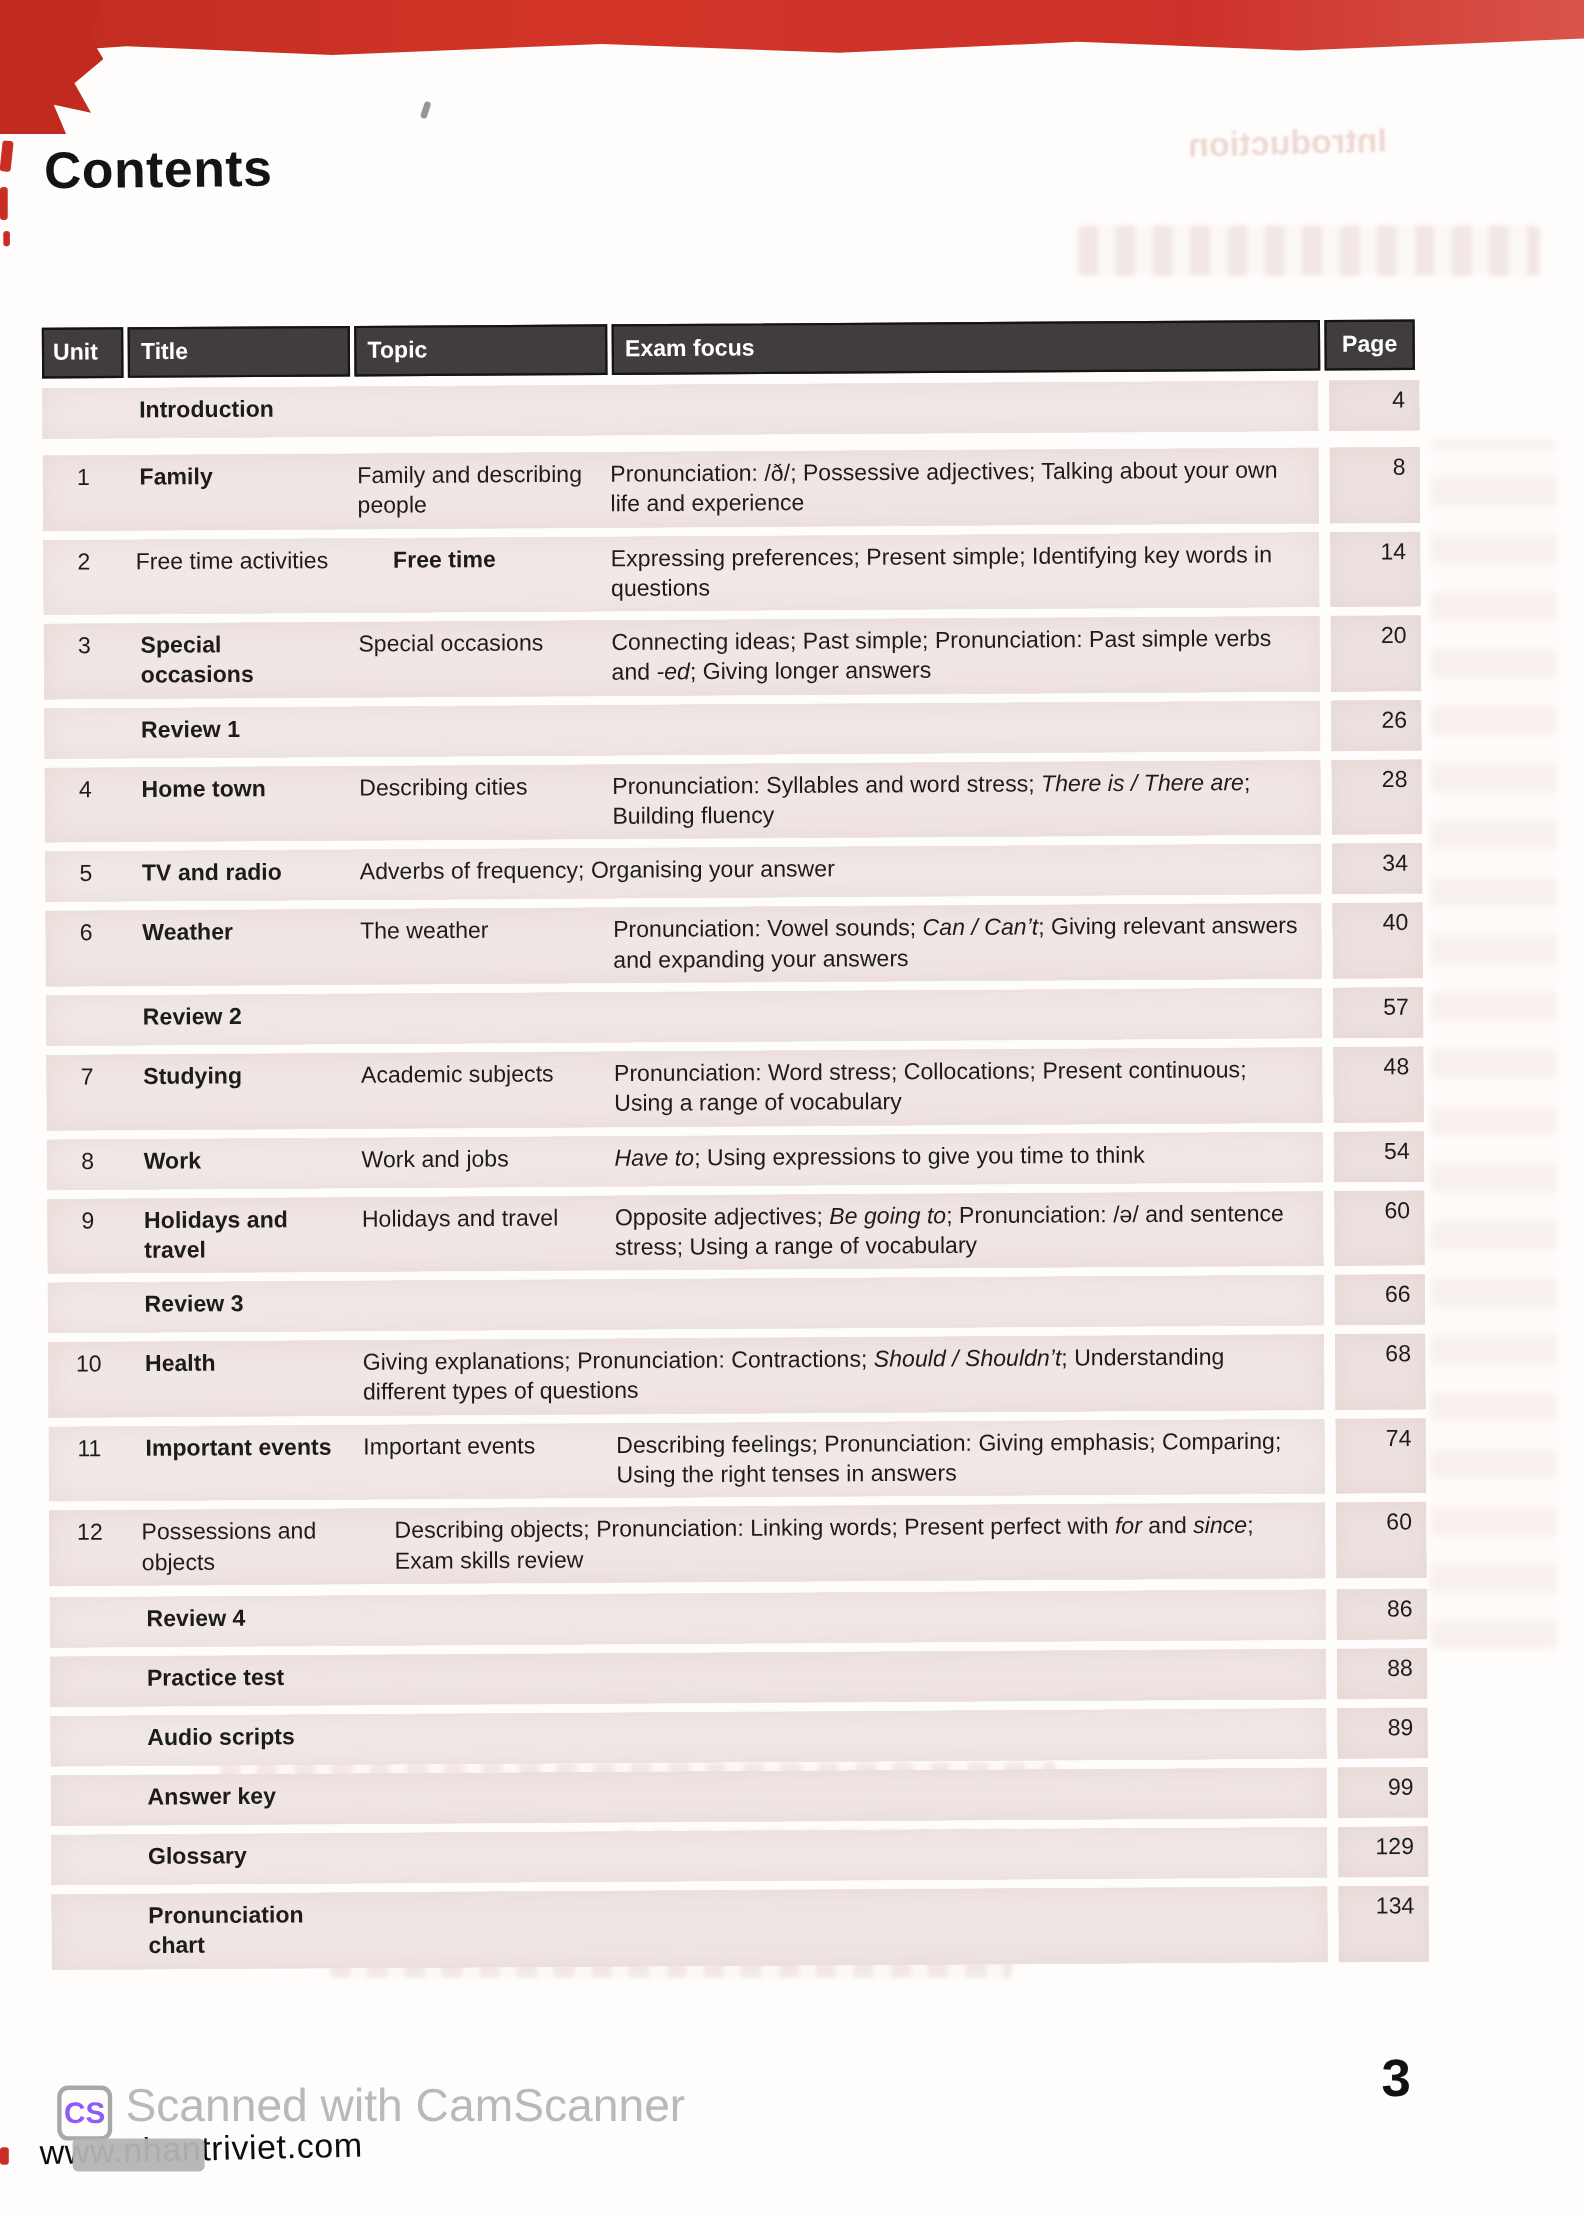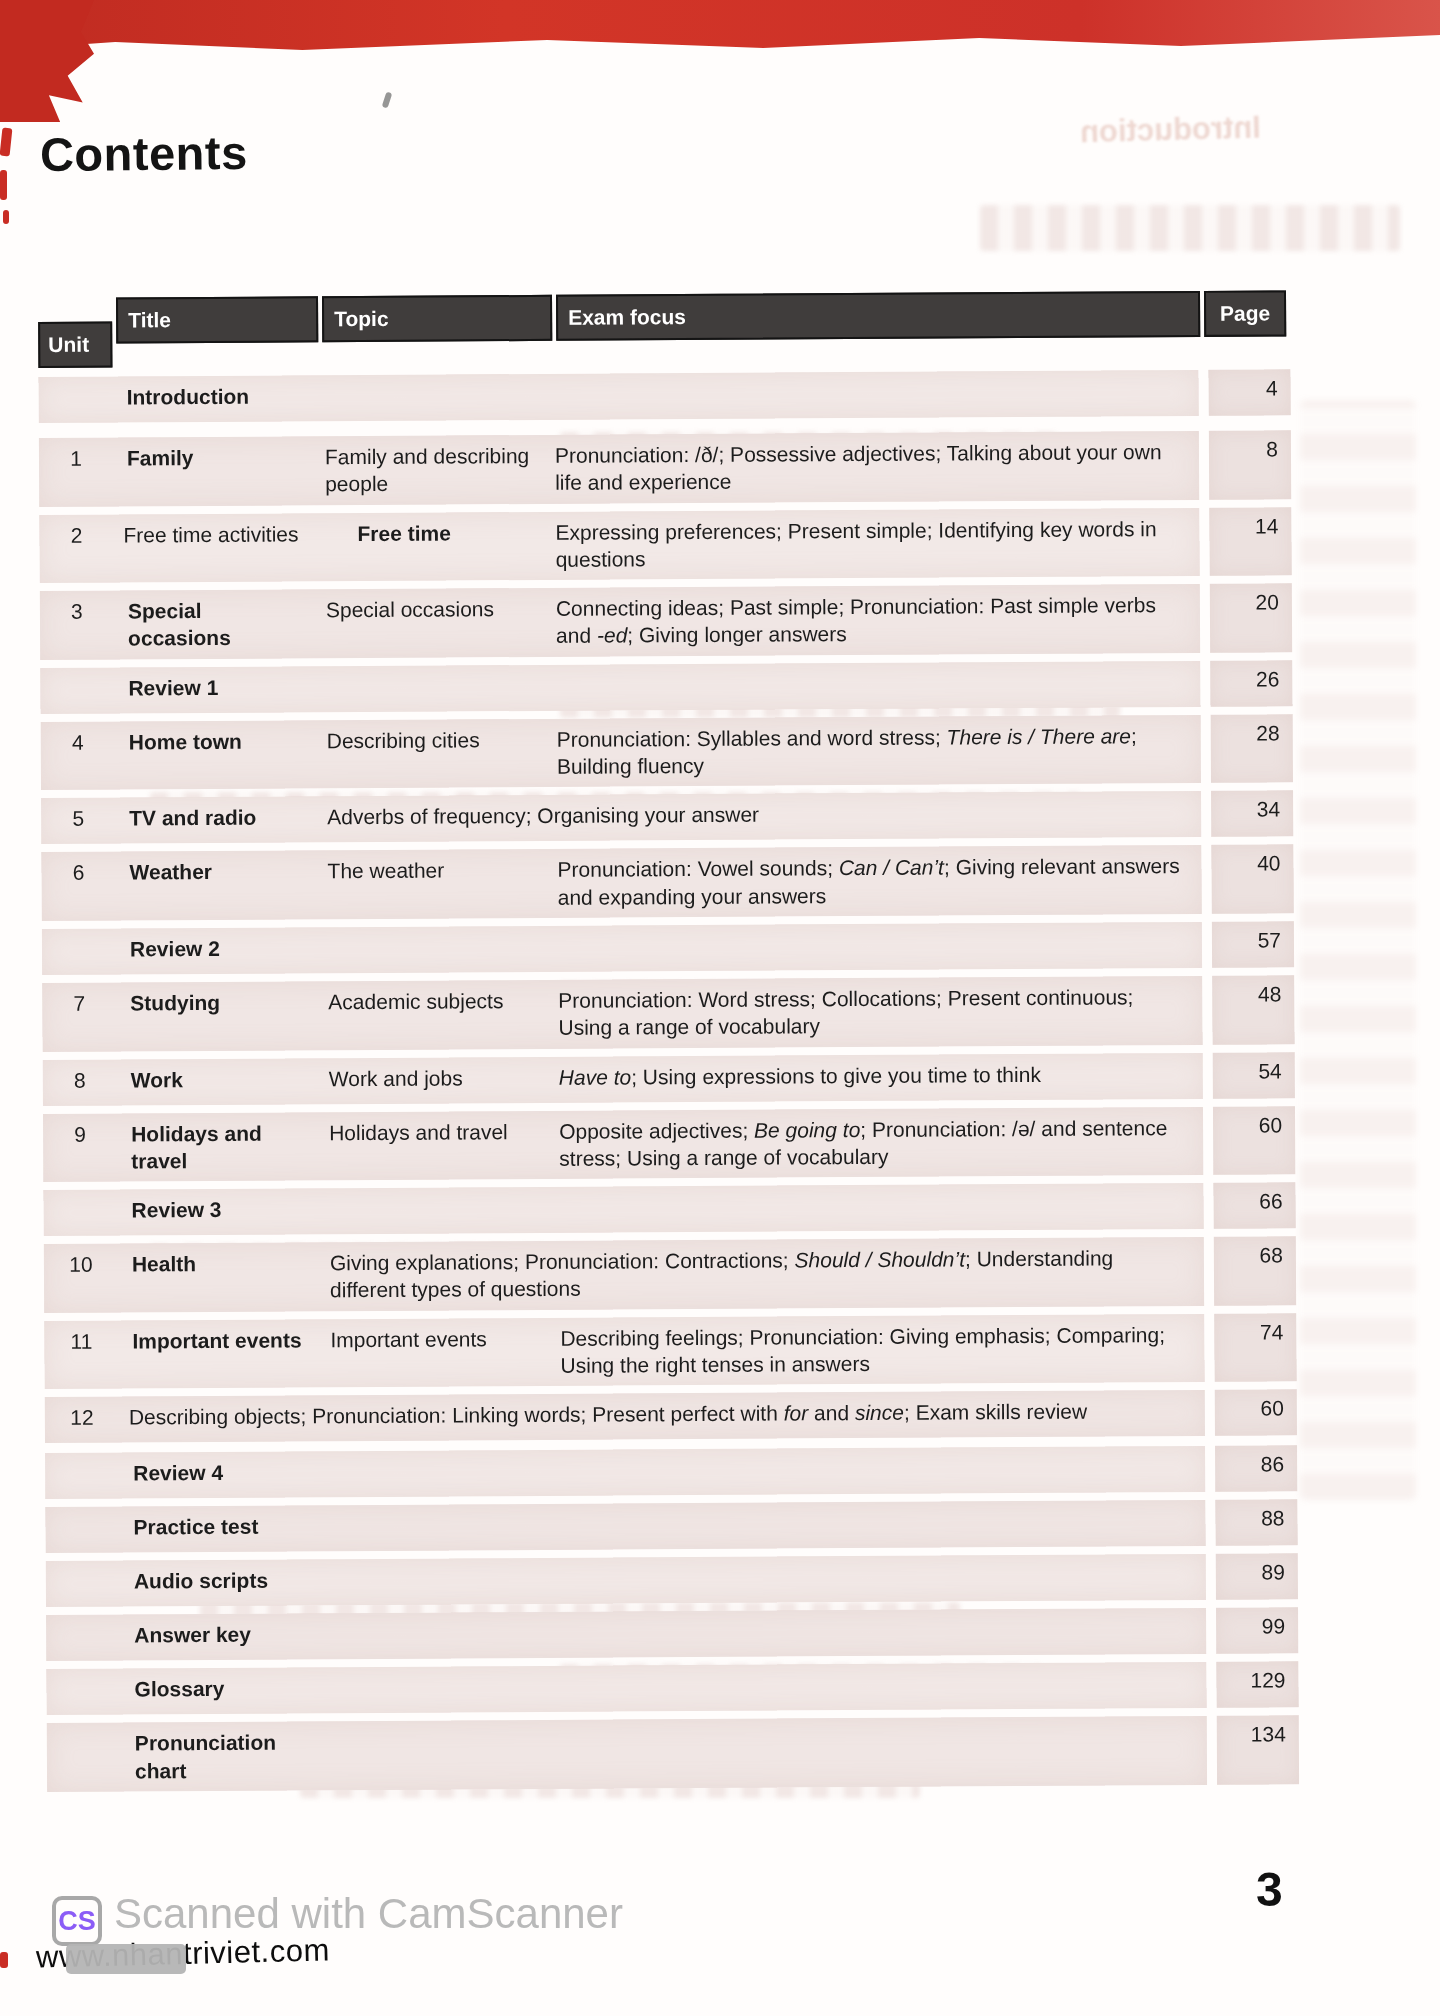--- a/index.html
+++ b/index.html
@@ -54,21 +54,21 @@
   #contents-table{
     left:38px;top:298px;width:1254px;z-index:2;
     transform:rotate(-0.35deg);transform-origin:left top;
   }
   .header-row{display:flex;gap:4px;margin-bottom:9px;}
   .th{
     box-sizing:border-box;height:46px;padding:9px 10px 0;
     background:var(--header_bg,#403d3c);border:2px solid #141414;
     color:#fff;font-weight:bold;font-size:21px;
   }
-  .th-unit{width:74px;padding-left:8px;margin-top:24px;}
+  .th-unit{width:74px;padding-left:8px;}
   .th-title{width:202px;}
   .th-topic{width:230px;}
   .th-exam{width:644px;}
   .th-page{width:82px;text-align:center;padding-left:0;padding-right:0;}
 
   .tr{display:flex;margin-bottom:8px;}
   .tr .main{
     box-sizing:border-box;display:flex;width:1160px;min-height:46px;
     background:var(--row_bg,#f2e9e7);
     box-shadow:inset 0 0 26px rgba(208,178,172,.25);
@@ -283,20 +283,21 @@
       <div class="c c-title">Important events</div>
       <div class="c c-topic">Important events</div>
       <div class="c c-exam">Describing feelings; Pronunciation: Giving emphasis; Comparing; Using the right tenses in answers</div>
     </div>
     <div class="page-cell">74</div>
   </div>
 
   <div class="tr">
     <div class="main">
       <div class="c c-unit">12</div>
+      <div class="c c-topic">Possessions and objects</div>
       <div class="c c-exam">Describing objects; Pronunciation: Linking words; Present perfect with <em>for</em> and <em>since</em>; Exam skills review</div>
     </div>
     <div class="page-cell">60</div>
   </div>
 
   <div class="tr">
     <div class="main">
       <div class="c c-unit"></div>
       <div class="c c-title">Review 4</div>
       <div class="c c-topic"></div>

